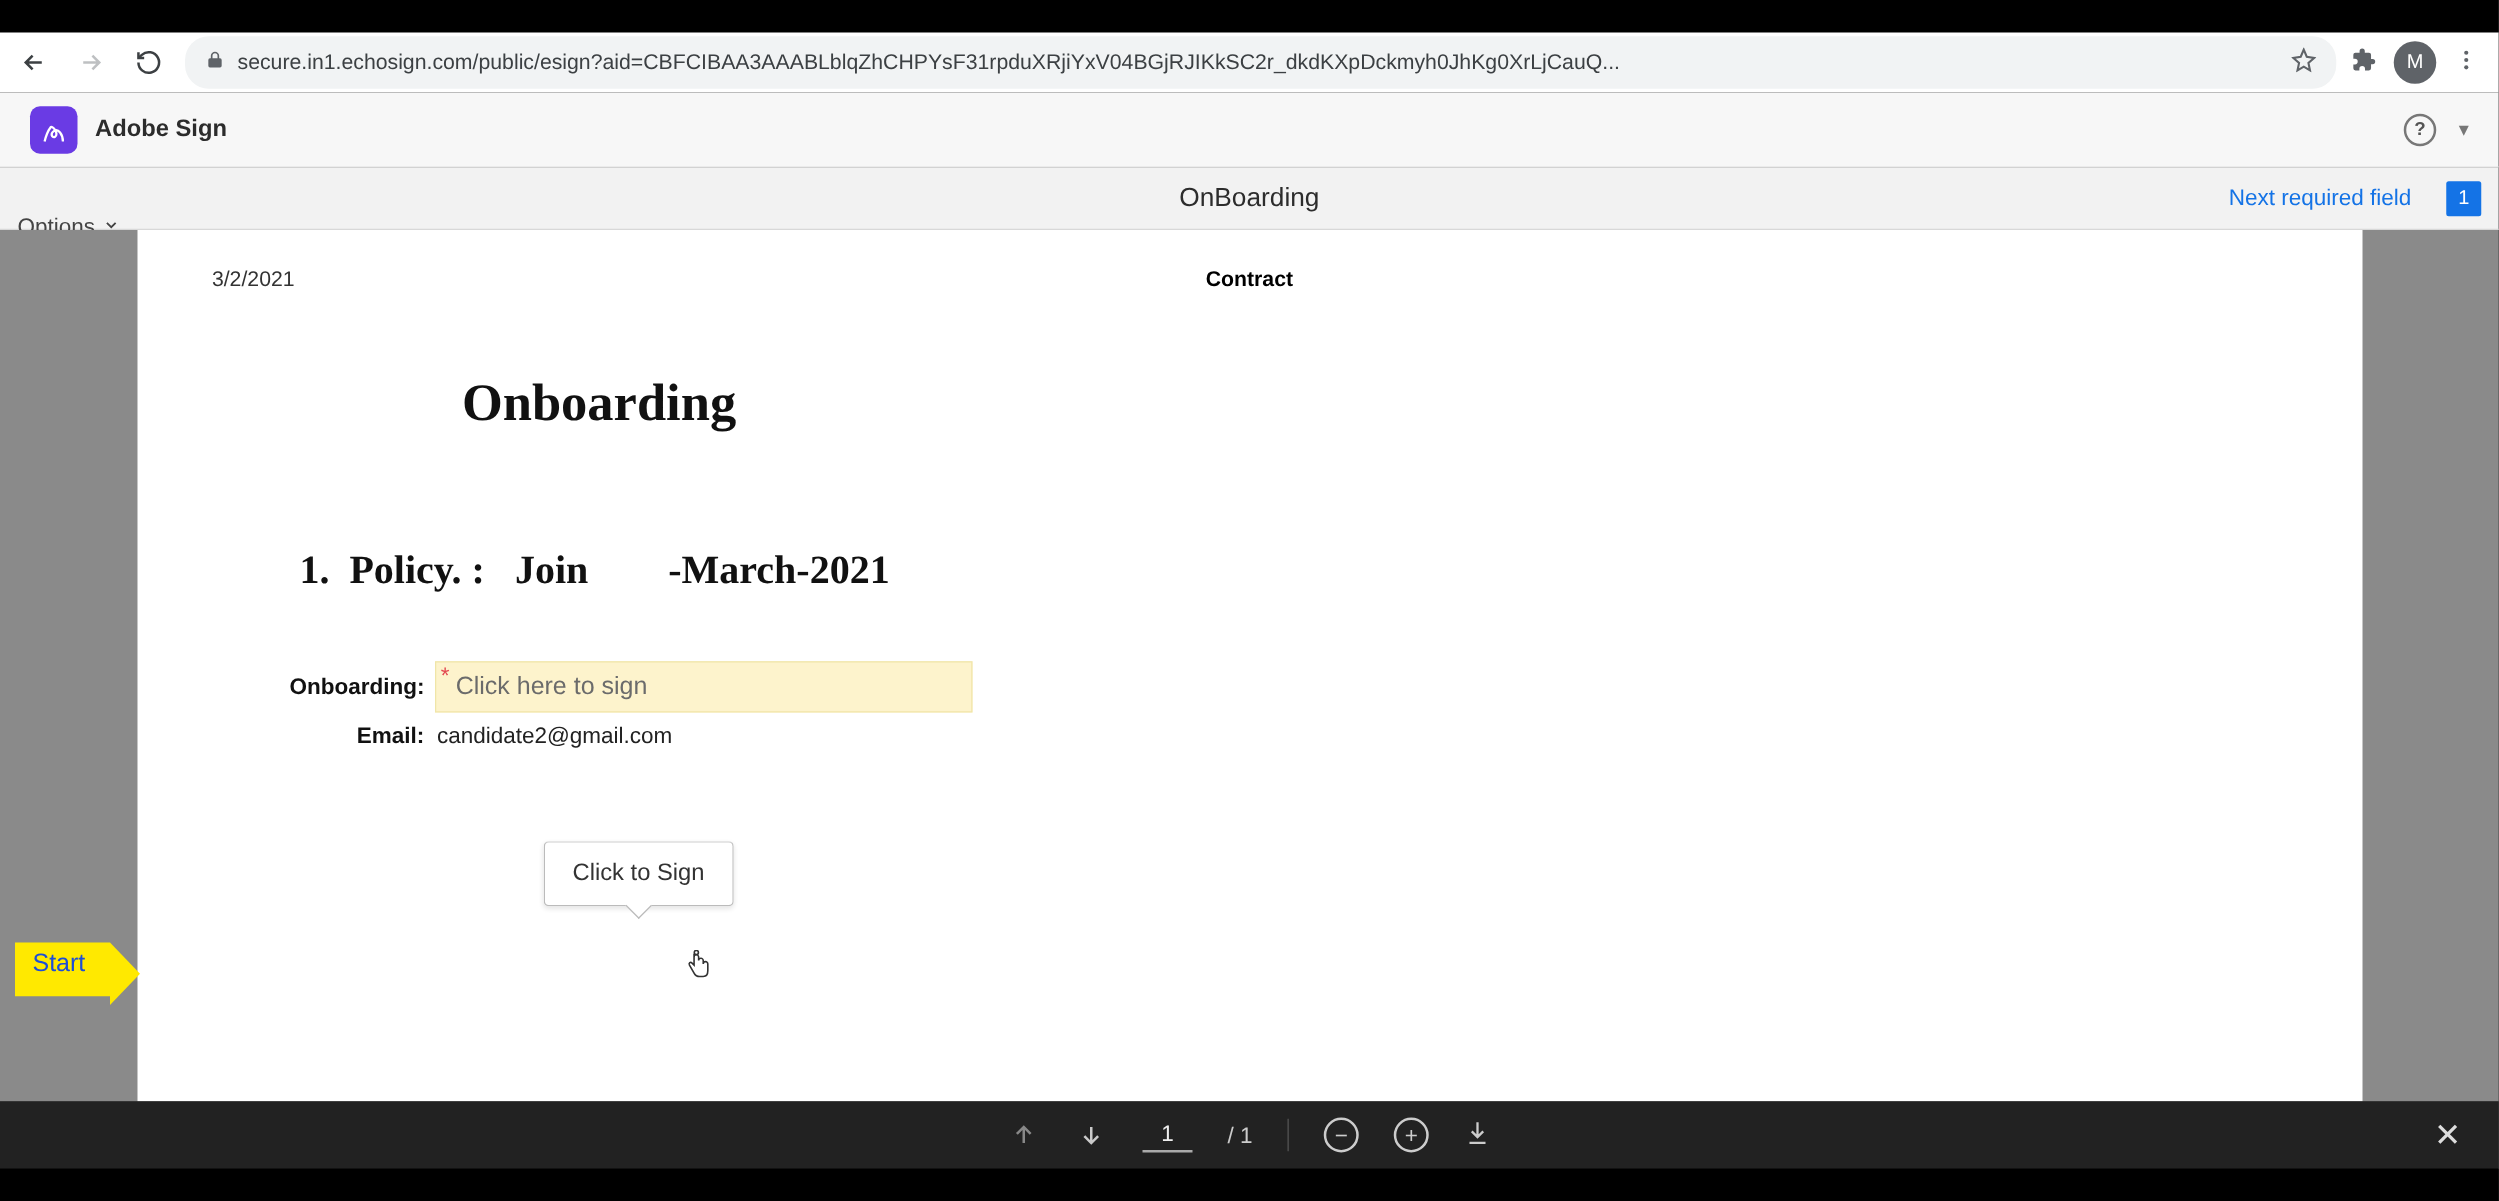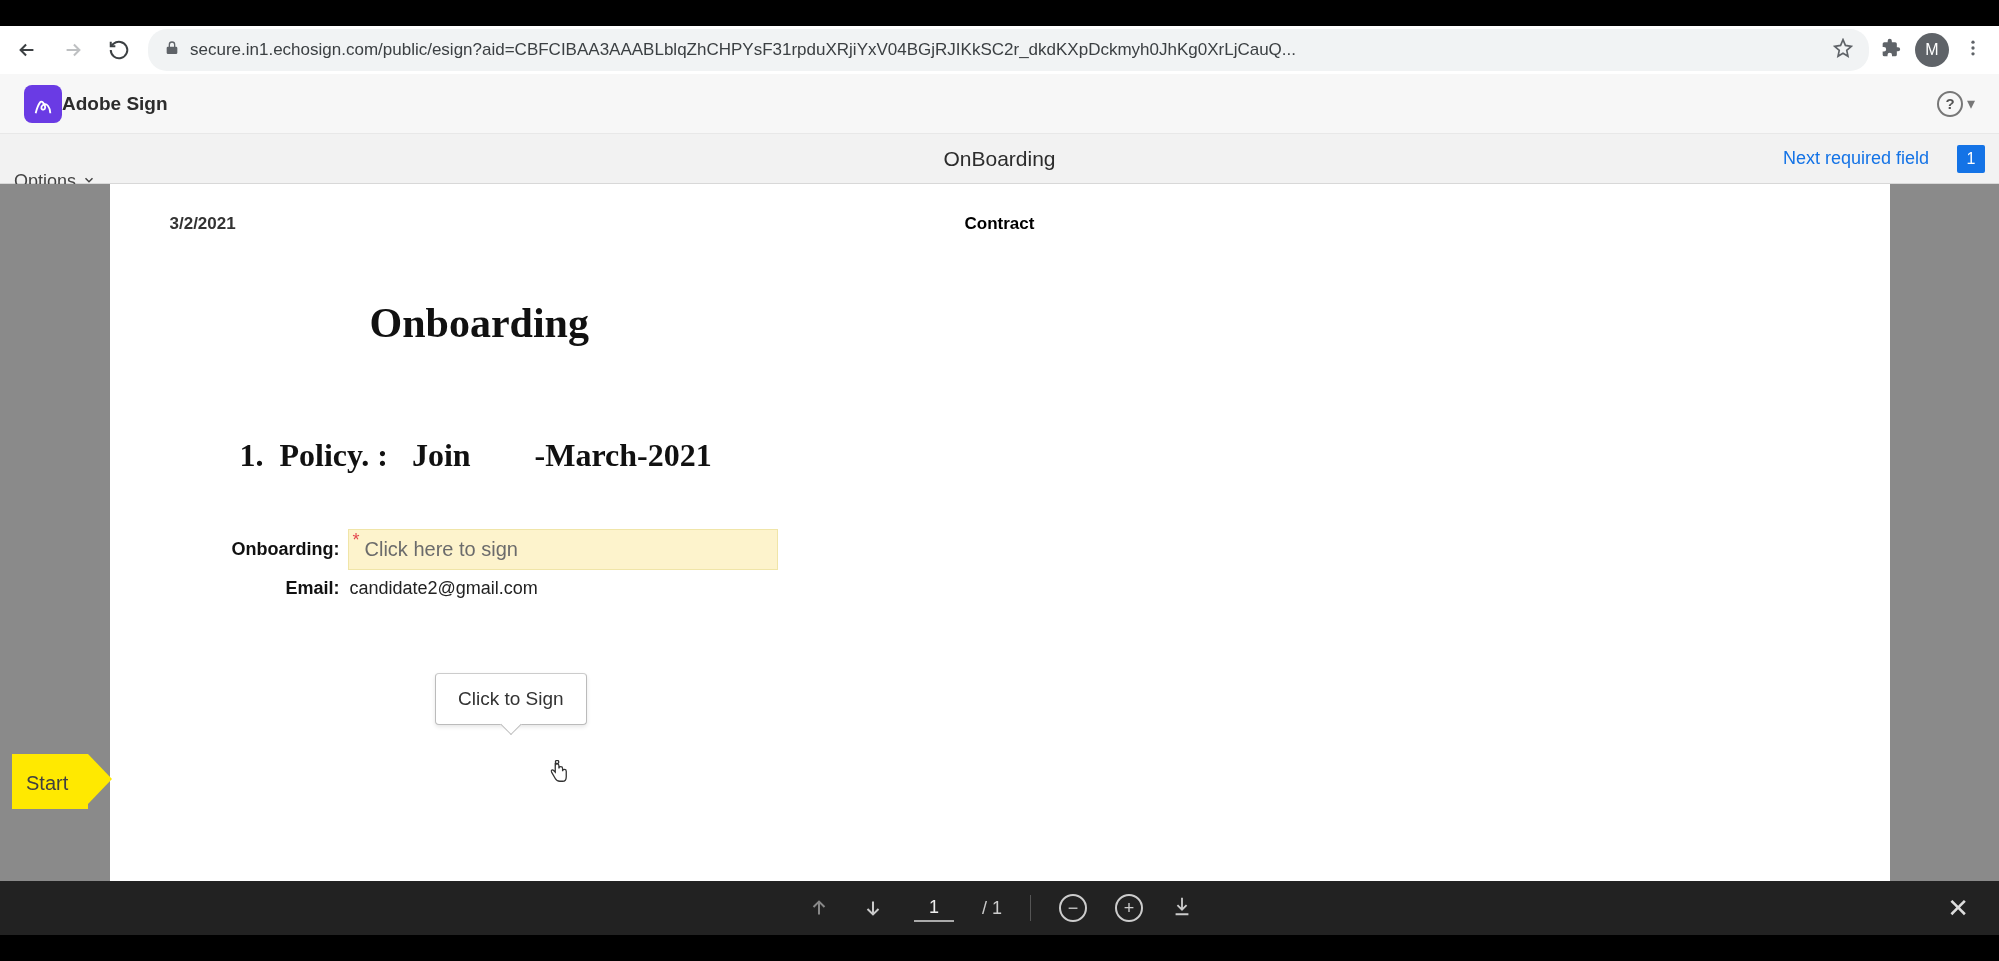--- a/index.html
+++ b/index.html
@@ -10,52 +10,52 @@
 
     .chrome-bar { height: 48px; background: #fff; display: flex; align-items: center; padding: 0 10px; gap: 12px; }
     .chrome-btn { width: 34px; height: 34px; display: flex; align-items: center; justify-content: center; color: #5f6368; border-radius: 50%; }
     .chrome-btn.enabled { color: #3c4043; }
     .chrome-btn.disabled { opacity: 0.4; }
     .address-bar { flex: 1; height: 42px; background: #f1f3f4; border-radius: 19px; display: flex; align-items: center; padding: 0 16px; gap: 10px; color: #5f6368; }
     .address-bar .url { color: #3c4043; font-size: 17px; white-space: nowrap; overflow: hidden; }
     .chrome-right { display: flex; gap: 14px; align-items: center; padding-right: 6px; }
     .avatar { width: 34px; height: 34px; border-radius: 50%; background: #5f6368; color: white; display: flex; align-items: center; justify-content: center; font-size: 16px; font-weight: 500; }
 
-    .app-topbar { height: 60px; background: #f7f7f7; display: flex; align-items: center; padding: 0 24px; border-bottom: 1px solid #e8e8e8; }
+    .app-topbar { height: 60px; background: #f7f7f7; display: flex; align-items: center; padding: 0 24px; gap: 14px; border-bottom: 1px solid #e8e8e8; }
     .adobe-logo { width: 38px; height: 38px; background: #6a3be4; border-radius: 8px; display: flex; align-items: center; justify-content: center; color: white; }
     .app-title { font-size: 19px; font-weight: 700; color: #2c2c2c; }
     .app-topbar .spacer { flex: 1; }
     .help-icon { width: 26px; height: 26px; border: 2px solid #777; border-radius: 50%; display: flex; align-items: center; justify-content: center; font-size: 15px; color: #555; font-weight: 600; }
     .dropdown-arrow { color: #777; margin-left: 4px; }
 
     .toolbar { height: 50px; background: #f2f2f2; border-bottom: 1px solid #d8d8d8; display: flex; align-items: center; padding: 0 14px; position: relative; }
     .options-btn { font-size: 18px; color: #444; display: flex; align-items: center; gap: 6px; margin-top: 45px; }
     .doc-title { position: absolute; left: 50%; transform: translateX(-50%); font-size: 21px; color: #2c2c2c; }
     .toolbar .right { margin-left: auto; display: flex; align-items: center; gap: 28px; }
     .next-field { color: #1473e6; font-size: 18px; }
     .field-count { width: 28px; height: 28px; background: #1473e6; color: white; display: flex; align-items: center; justify-content: center; font-size: 16px; border-radius: 2px; }
 
     .viewer-area { height: calc(961px - 26px - 26px - 48px - 60px - 50px - 54px); background: #8a8a8a; position: relative; display: flex; justify-content: center; overflow: hidden; }
     .page { width: 1780px; background: #fff; position: relative; padding: 30px 60px; font-family: Georgia, 'Times New Roman', serif; color: #111; }
-    .page .date { position: absolute; left: 60px; top: 30px; font-size: 17px; font-family: Arial; color: #333; font-weight: bold; }
+    .page .date { position: absolute; left: 60px; top: 30px; font-size: 17px; font-family: Arial; color: #333; }
     .page .contract-lbl { position: absolute; left: 50%; transform: translateX(-50%); top: 30px; font-size: 17px; font-weight: 700; font-family: Arial; color: #000000; }
     .doc-content { margin-left: 200px; margin-top: 85px; }
     .doc-heading { font-size: 42px; font-weight: 700; margin-bottom: 90px; }
     .policy-line { font-size: 32px; font-weight: 700; font-family: Georgia, serif; margin-left: -130px; }
     .fields { margin-top: 55px; margin-left: -140px; font-family: Arial, sans-serif; }
     .field-row { display: flex; align-items: center; margin-bottom: 8px; }
     .field-label { font-size: 18px; font-weight: 700; width: 110px; text-align: right; margin-right: 8px; }
     .sig-field { background: #fdf3cc; border: 1px solid #f0e5a8; padding: 8px 16px; width: 430px; color: #6b6b6b; font-size: 20px; position: relative; }
     .sig-field .asterisk { position: absolute; left: 4px; top: 0; color: #e34850; font-size: 18px; }
     .email-value { font-size: 18px; color: #222; padding-left: 2px; }
 
     .tooltip-box { position: absolute; left: 435px; top: 489px; background: #fff; border: 1px solid #bbb; border-top: 1px solid #ccc; border-radius: 4px; padding: 14px 22px; font-family: Arial; font-size: 19px; color: #333; box-shadow: 0 2px 4px rgba(0,0,0,0.1); text-align: right; }
     .tooltip-box::after { content: ''; position: absolute; left: 50%; bottom: -8px; transform: translateX(-50%) rotate(45deg); width: 14px; height: 14px; background: #fff; border-right: 1px solid #bbb; border-bottom: 1px solid #bbb; }
 
-    .start-flag { position: absolute; left: 12px; top: 570px; background: #ffe900; color: #404040; font-size: 20px; font-weight: 500; padding: 18px 20px 14px 14px; }
+    .start-flag { position: absolute; left: 12px; top: 570px; background: #ffe900; color: #1d4ed8; font-size: 20px; font-weight: 500; padding: 6px 20px 14px 14px; }
     .start-flag::after { content: ''; position: absolute; right: -24px; top: 0; border-top: 25px solid transparent; border-bottom: 25px solid transparent; border-left: 24px solid #ffe900; height: 0; }
 
     .cursor-hand { position: absolute; left: 547px; top: 576px; pointer-events: none; }
 
     .footer-bar { height: 54px; background: #222; display: flex; align-items: center; justify-content: center; gap: 28px; color: #ddd; }
     .footer-bar .arr { width: 26px; height: 26px; display: flex; align-items: center; justify-content: center; opacity: 0.55; }
     .footer-bar .arr.enabled { opacity: 0.9; }
     .page-input { width: 40px; background: transparent; border: none; border-bottom: 2px solid #aaa; color: #eee; text-align: center; font-size: 18px; padding: 2px; }
     .page-total { color: #ccc; font-size: 18px; }
     .sep { width: 1px; height: 26px; background: #555; }

